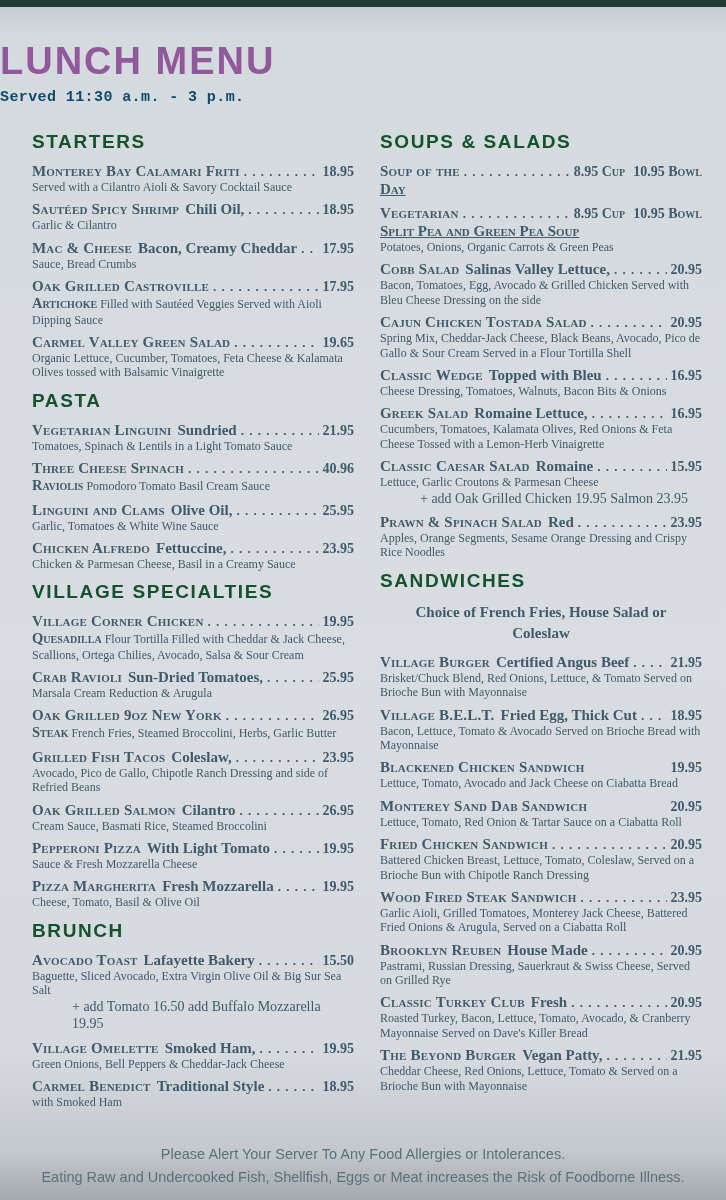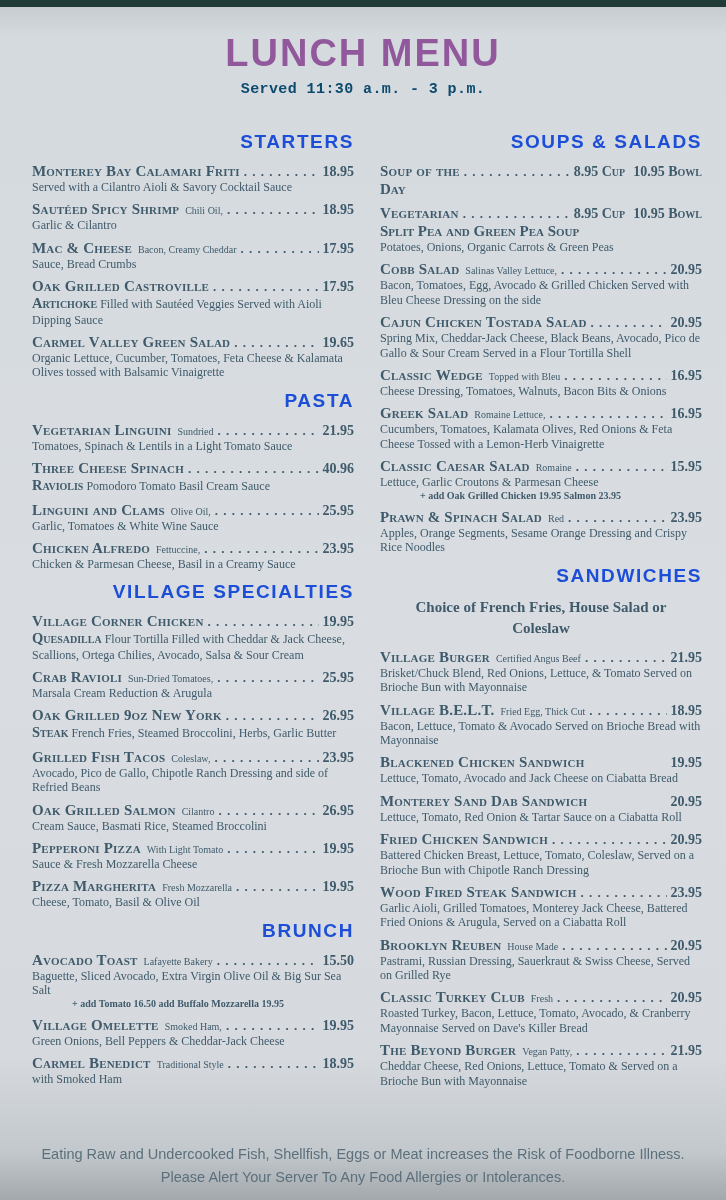--- a/index.html
+++ b/index.html
@@ -3,43 +3,43 @@
 <meta charset="utf-8">
 <style>
   html,body { margin:0; padding:0; }
   body {
     width:726px; height:1200px; position:relative; overflow:hidden;
     background: linear-gradient(180deg,#c3c9cd 0%,#d5dade 3%,#d9dde1 55%,#d6dade 88%,#c3c8cc 96%,#a2a8ac 100%);
     font-family:"Liberation Serif", serif;
     color:#3f5a6b;
   }
   .top-edge { position:absolute; top:0; left:0; right:0; height:7px; background:#213b36; }
-  header { text-align:center; padding-top:32px; }
+  header { padding-top:40px; }
   .title { font-family:"Liberation Sans",sans-serif; font-weight:bold; font-size:38px; letter-spacing:2px; color:#91589b; }
   .subtitle { font-family:Liberation Mono, monospace; font-weight:bold; font-size:15px; color:#0c4a6e; margin-top:6px; letter-spacing:0.4px; }
 
   .columns { position:absolute; top:131px; left:32px; right:24px; bottom:58px; display:flex; gap:26px; overflow:hidden; }
   .col { flex:1; min-width:0; }
 
-  h2.section { font-family:"Liberation Sans",sans-serif; font-weight:bold; font-size:19px; letter-spacing:1.6px; color:#1d4ed8; text-align:right; margin:10px 0 10px; }
+  h2.section { font-family:"Liberation Sans",sans-serif; font-weight:bold; font-size:19px; letter-spacing:1.6px; color:#14532d; text-align:left; margin:10px 0 10px; }
   section:first-child h2.section { margin-top:0; }
 
   .item { margin-bottom:7px; }
   .iline { display:flex; align-items:baseline; }
   .iname { font-variant:small-caps; font-weight:bold; font-size:15px; letter-spacing:0.2px; white-space:nowrap; }
-  .ilead { font-size:10px; font-weight:normal; margin-left:6px; white-space:nowrap; }
+  .ilead { font-size:15px; font-weight:bold; margin-left:6px; white-space:nowrap; }
   .idots { flex:1 1 auto; min-width:6px; overflow:hidden; white-space:nowrap; margin:0 4px; font-size:13px; font-weight:bold; }
   .idots::before { content:". . . . . . . . . . . . . . . . . . . . . . . . . . . . . . . . . . . ."; letter-spacing:1px; }
   .no-dots .idots::before { content:""; }
   .iprice { font-weight:bold; font-size:14px; font-variant:small-caps; white-space:nowrap;text-align:center; }
   .iprice2 { margin-left:8px; }
-  .iname2 { font-variant:small-caps; font-weight:bold; font-size:15px; line-height:1.2; }
+  .iname2 { font-variant:small-caps; font-weight:bold; font-size:15px; line-height:1.2;text-decoration:underline; }
   .ibody { font-size:12px; line-height:1.2; }
   .icont { font-variant:small-caps; font-weight:bold; font-size:14.5px; margin-right:3px; }
-  .iextra { font-size:10px; font-weight:bold; line-height:1.25; padding-left:40px; }
+  .iextra { font-size:14px; font-weight:normal; line-height:1.25; padding-left:40px; }
   .note { text-align:center; font-size:15px; font-weight:bold; line-height:1.4; margin:0 30px 10px; }
 
   footer { position:absolute; left:0; right:0; bottom:12px; text-align:center;
     font-family:"Liberation Sans",sans-serif; color:#5b707c; font-size:14.5px; line-height:1.55; }
 </style>
 </head>
 <body>
 
 <div class="top-edge"></div>
 
@@ -585,15 +585,15 @@
       <span class="idesc">Cheddar Cheese, Red Onions, Lettuce, Tomato &amp; Served on a Brioche Bun with Mayonnaise</span>
     </div>
 
   </div>
         </div>
     </section>
   </div>
 </div>
 
 <footer>
+  <div>Please Alert Your Server To Any Food Allergies or Intolerances.</div>
   <div>Eating Raw and Undercooked Fish, Shellfish, Eggs or Meat increases the Risk of Foodborne Illness.</div>
-  <div>Please Alert Your Server To Any Food Allergies or Intolerances.</div>
 </footer>
 
 </body></html>

